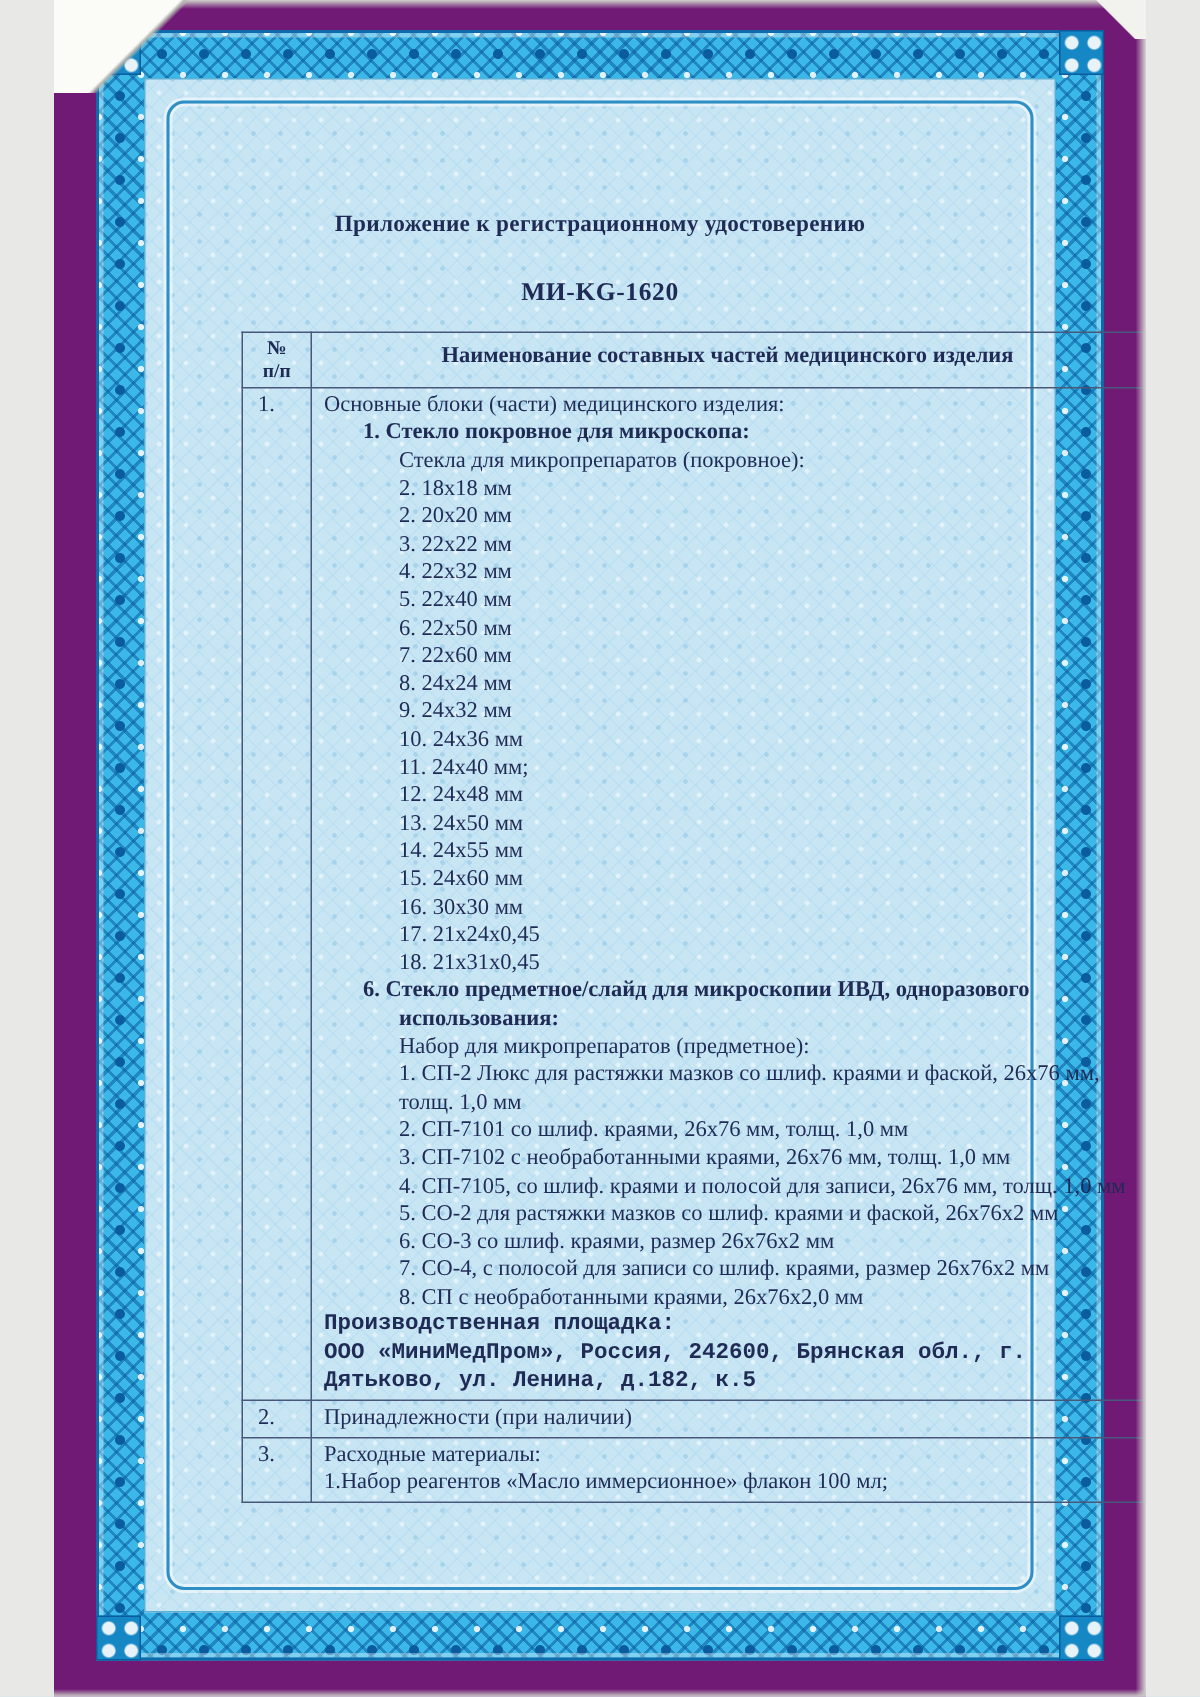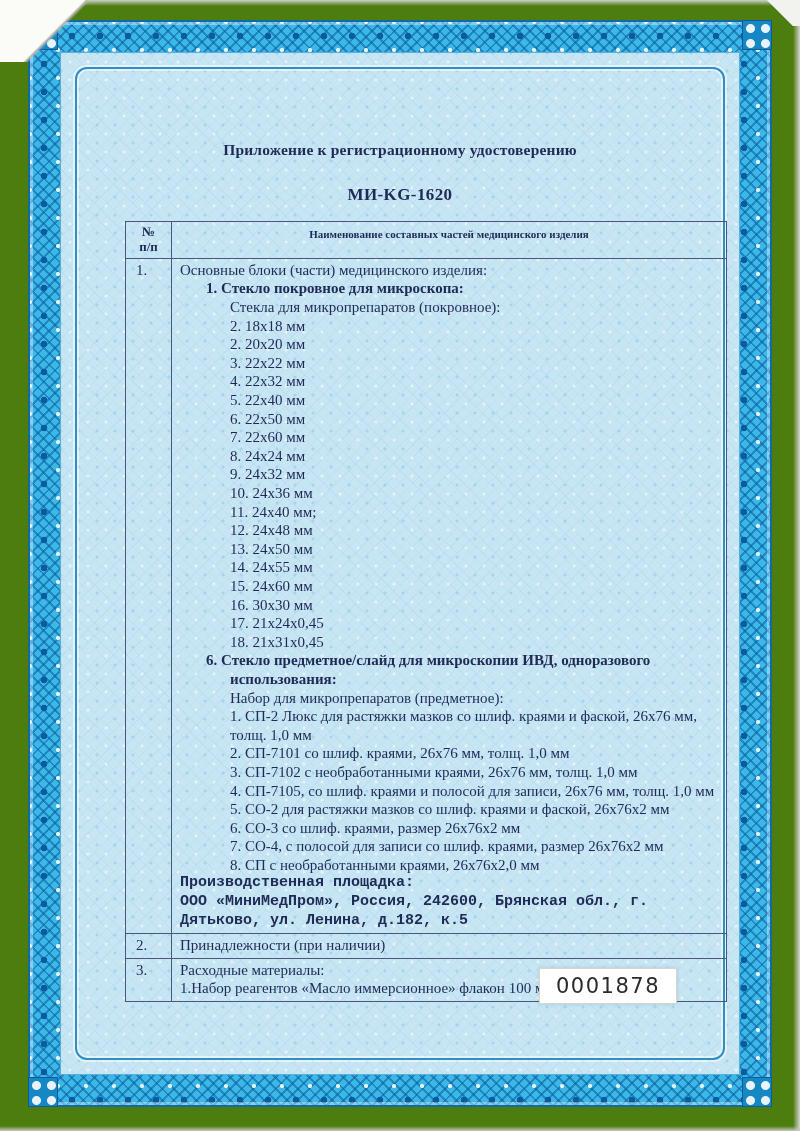--- a/index.html
+++ b/index.html
@@ -1,19 +1,19 @@
 <!DOCTYPE html>
 <html><head>
 <meta charset="utf-8">
 <title>Приложение к регистрационному удостоверению</title>
 <style>
   html,body { margin:0; padding:0; background:#e8e8e6; }
   .page {
-    position:relative; width:800px; height:1131px; margin:0 auto;
-    background:#4d7c0f; overflow:hidden;
+    position:relative; width:728px; height:1131px; margin:0 auto;
+    background:#701a75; overflow:hidden;
     font-family:"Liberation Serif", serif; color:#1f2a55;
   }
   
   .edge-top { position:absolute; top:0; left:0; right:0; height:6px;
     background:linear-gradient(#d0d0cc, rgba(208,208,204,0)); z-index:6; }
   .edge-right { position:absolute; top:0; right:0; bottom:0; width:7px;
     background:linear-gradient(to left,#d6d6d2, rgba(214,214,210,0)); z-index:6; }
   .edge-bottom { position:absolute; left:0; right:0; bottom:0; height:5px;
     background:linear-gradient(to top,#c9c9c5, rgba(201,201,197,0)); z-index:6; }
 
@@ -64,21 +64,21 @@
   .docnum { text-align:center; font-weight:700; font-size:17px; margin-top:26px; letter-spacing:.4px; }
 
   table.main {
     border-collapse:collapse; table-layout:fixed;
     margin:16px 0 0 46px; width:602px;
     font-size:15px; line-height:1.24; color:#1f2a55;
   }
   table.main th, table.main td { border:1px solid #49587a; vertical-align:top; }
   col.c1 { width:46px; }
   th.h-num { font-weight:700; font-size:13px; line-height:1.15; padding:3px 1px; text-align:center; }
-  th.h-name { font-weight:700; font-size:11px; text-align:center; padding:6px 4px; }
+  th.h-name { font-weight:700; font-size:15px; text-align:center; padding:6px 4px; }
   td.c-num { padding:2px 2px 2px 10px; text-align:left; }
   td.c-body { padding:2px 6px 3px 8px;margin-top:36px; }
   .line { min-height:18px; }
   .line.i  { padding-left:50px; }
   .line.b0 { font-weight:700;font-family:Liberation Mono, monospace; }
   .line.b1 { font-weight:700; padding-left:50px; text-indent:-24px; }
 
   .stamp {
     position:absolute; right:62px; bottom:70px; z-index:4;
     background:#ffffff; border:1px solid #d7d7d2; box-shadow:0 0 4px rgba(0,0,0,.12);
@@ -180,19 +180,18 @@
                 <td class="c-num">3.</td>
                 <td class="c-body">
                   <div class="line p">Расходные материалы:</div>
                   <div class="line p">1.Набор реагентов «Масло иммерсионное» флакон 100 мл;</div>
                 </td>
               </tr>
             </tbody>
         </table>
       </div>
 
-      <div class="stamp">0001878</div>
     </div>
   </div>
 
   <div class="fold"></div>
   <div class="corner-cut-tr"></div>
 </div>
 
 </body></html>

